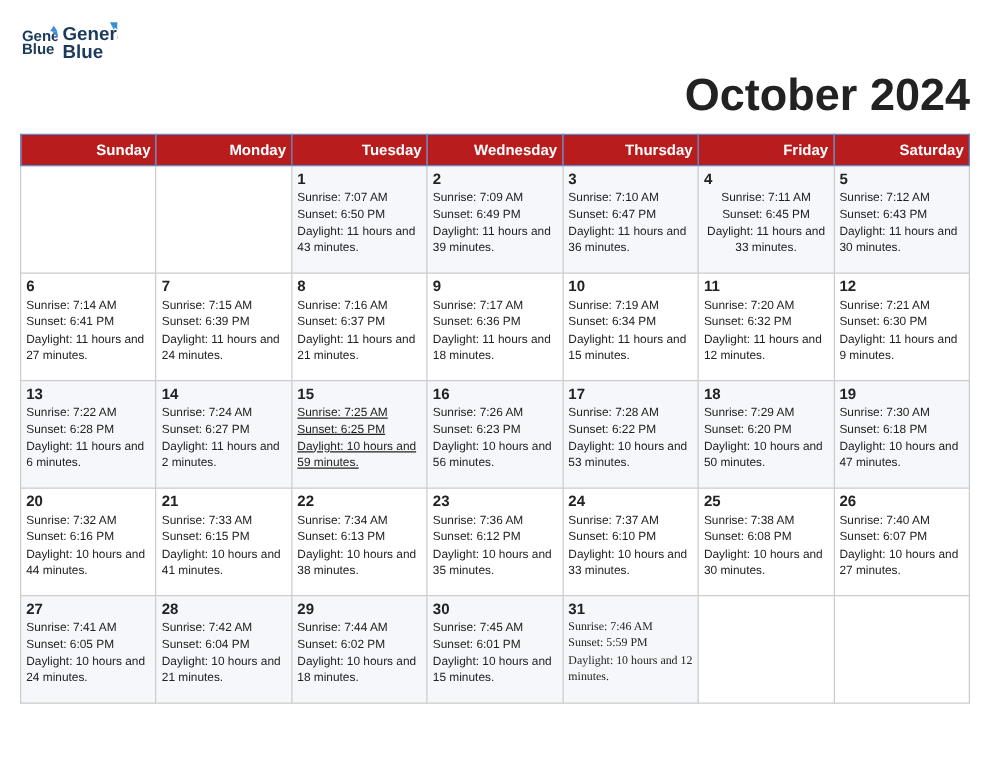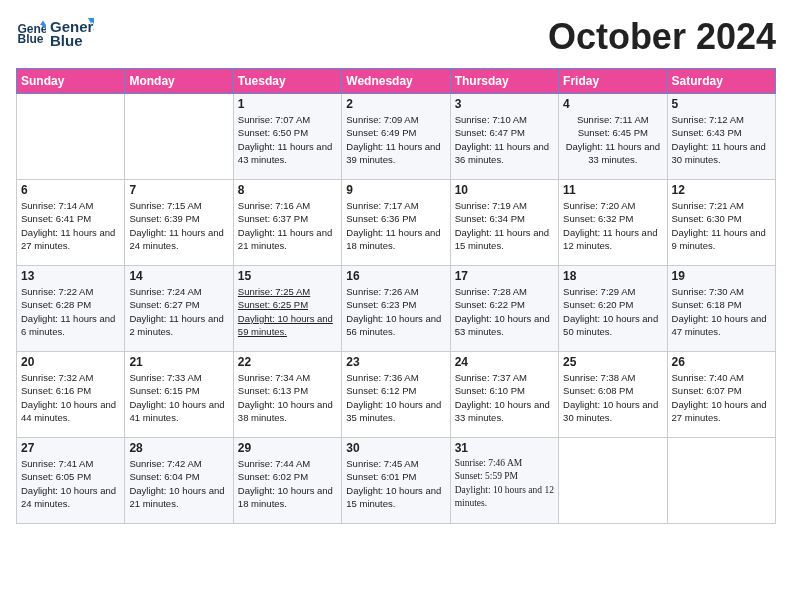--- a/index.html
+++ b/index.html
@@ -31,37 +31,38 @@
       height: 30px;
       margin-right: 4px;
     }
     .title-area {
       text-align: right;
     }
     .month-title {
       font-size: 36px;
       font-weight: bold;
       color: #222;
+      margin-top: 39px;
     }
     .location {
       font-size: 15px;
       color: #444;
     }
     .calendar {
       width: 100%;
       border-collapse: collapse;
       table-layout: fixed;
     }
     .calendar th {
-      background-color: #ec4899;
+      background-color: #b91c1c;
       color: #fff;
       font-size: 12px;
       font-weight: bold;
       padding: 5px 4px;
-      text-align: left;
+      text-align: right;
       border: 1px solid #5a8dd0;
     }
     .calendar td {
       vertical-align: top;
       border: 1px solid #ccc;
       padding: 3px 4px;
       font-size: 10px;
       color: #222;
       height: 86px;
       background: #fff;

